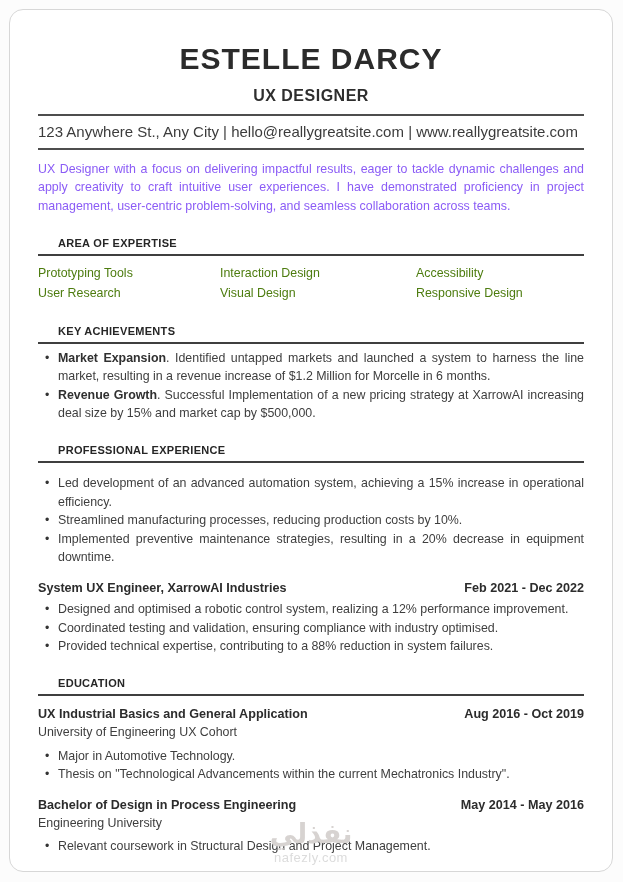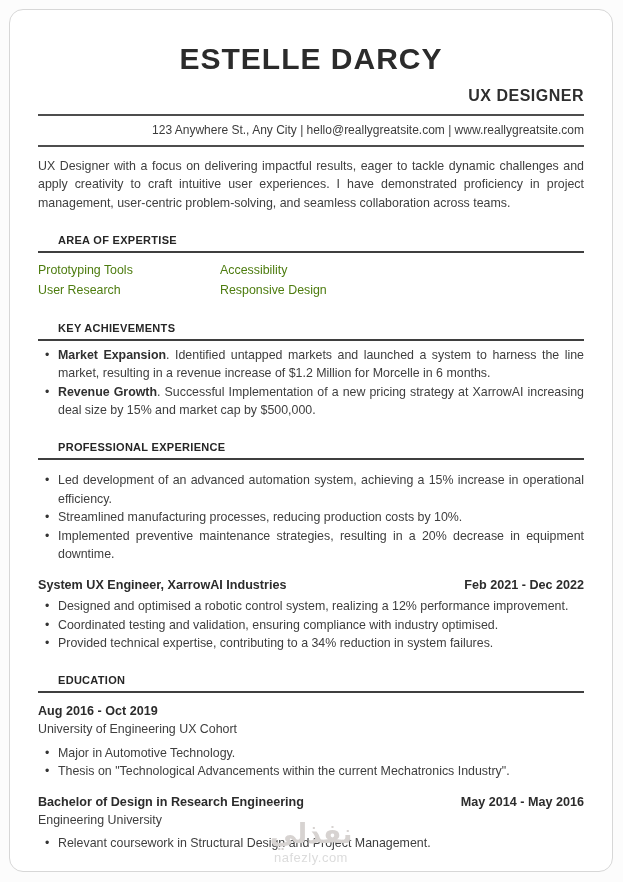--- a/index.html
+++ b/index.html
@@ -31,44 +31,44 @@
   .name {
     text-align: center;
     font-size: 30px;
     font-weight: bold;
     letter-spacing: 1px;
     color: #2b2b2b;
     margin-top: 8px;
     line-height: 1.15;
   }
   .role {
-    text-align: right;
+    text-align: center;
     font-size: 16px;
     font-weight: bold;
     letter-spacing: 0.5px;
     color: #2e2e2e;
     margin-top: 10px;
   }
   .rule {
     border: none;
     border-top: 2px solid #4e4e4e;
     margin: 0;
   }
   .rule-top { margin-top: 9px; }
   .contact {
-    text-align: right;
-    font-size: 12px;
+    text-align: left;
+    font-size: 15px;
     color: #3c3c3c;
     padding: 7px 0 8px 0;
   }
   .summary {
     margin-top: 10px;
     font-size: 12.4px;
     line-height: 1.53;
-    color: #404040;
+    color: #8b5cf6;
     text-align: justify;
   }
   
   .sec { margin-top: 21px; }
   .sec-heading {
     font-size: 11px;
     font-weight: bold;
     letter-spacing: 0.3px;
     color: #262626;
     margin: 0 0 5px 20px;
@@ -165,20 +165,24 @@
 
     <div class="sec">
       <div class="sec-heading">AREA OF EXPERTISE</div>
       <hr class="sec-rule">
       <div class="expertise-grid">
         <div>
           <div class="expertise-item">Prototyping Tools</div>
           <div class="expertise-item">User Research</div>
         </div>
         <div>
+          <div class="expertise-item">Interaction Design</div>
+          <div class="expertise-item">Visual Design</div>
+        </div>
+        <div>
           <div class="expertise-item">Accessibility</div>
           <div class="expertise-item">Responsive Design</div>
         </div>
       </div>
     </div>
 
     <div class="sec">
       <div class="sec-heading">KEY ACHIEVEMENTS</div>
       <hr class="sec-rule">
       <ul class="blist">
@@ -200,43 +204,44 @@
       </div>
 
       <div class="entry">
         <div class="entry-head">
           <span>System UX Engineer, XarrowAI Industries</span>
           <span>Feb 2021 - Dec 2022</span>
         </div>
         <ul class="blist">
           <li>Designed and optimised a robotic control system, realizing a 12% performance improvement.</li>
           <li>Coordinated testing and validation, ensuring compliance with industry optimised.</li>
-          <li>Provided technical expertise, contributing to a 34% reduction in system failures.</li>
+          <li>Provided technical expertise, contributing to a 88% reduction in system failures.</li>
         </ul>
       </div>
     </div>
 
     <div class="sec">
       <div class="sec-heading">EDUCATION</div>
       <hr class="sec-rule">
 
       <div class="entry">
         <div class="entry-head">
+          <span>UX Industrial Basics and General Application</span>
           <span>Aug 2016 - Oct 2019</span>
         </div>
         <div class="entry-sub">University of Engineering UX Cohort</div>
         <ul class="blist">
           <li>Major in Automotive Technology.</li>
           <li>Thesis on "Technological Advancements within the current Mechatronics Industry".</li>
         </ul>
       </div>
 
       <div class="entry">
         <div class="entry-head">
-          <span>Bachelor of Design in Research Engineering</span>
+          <span>Bachelor of Design in Process Engineering</span>
           <span>May 2014 - May 2016</span>
         </div>
         <div class="entry-sub">Engineering University</div>
         <ul class="blist">
           <li>Relevant coursework in Structural Design and Project Management.</li>
         </ul>
       </div>
     </div>
 
     <div class="watermark">

